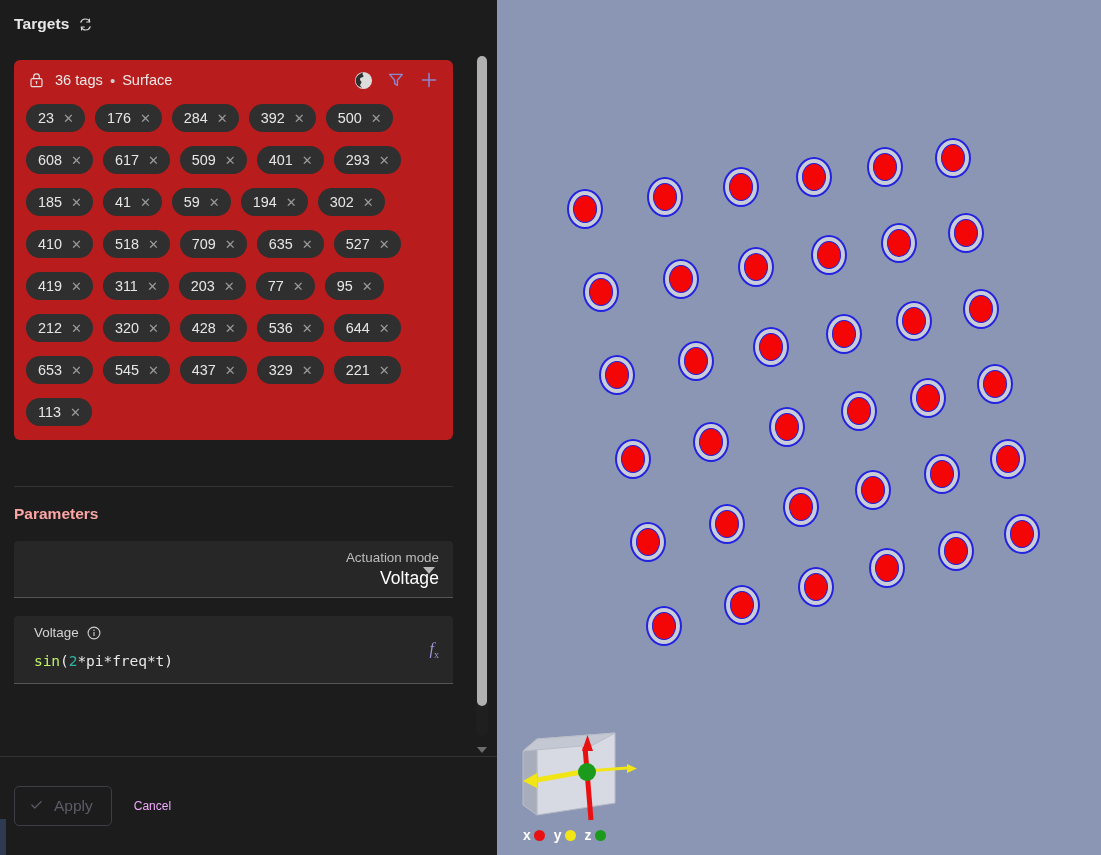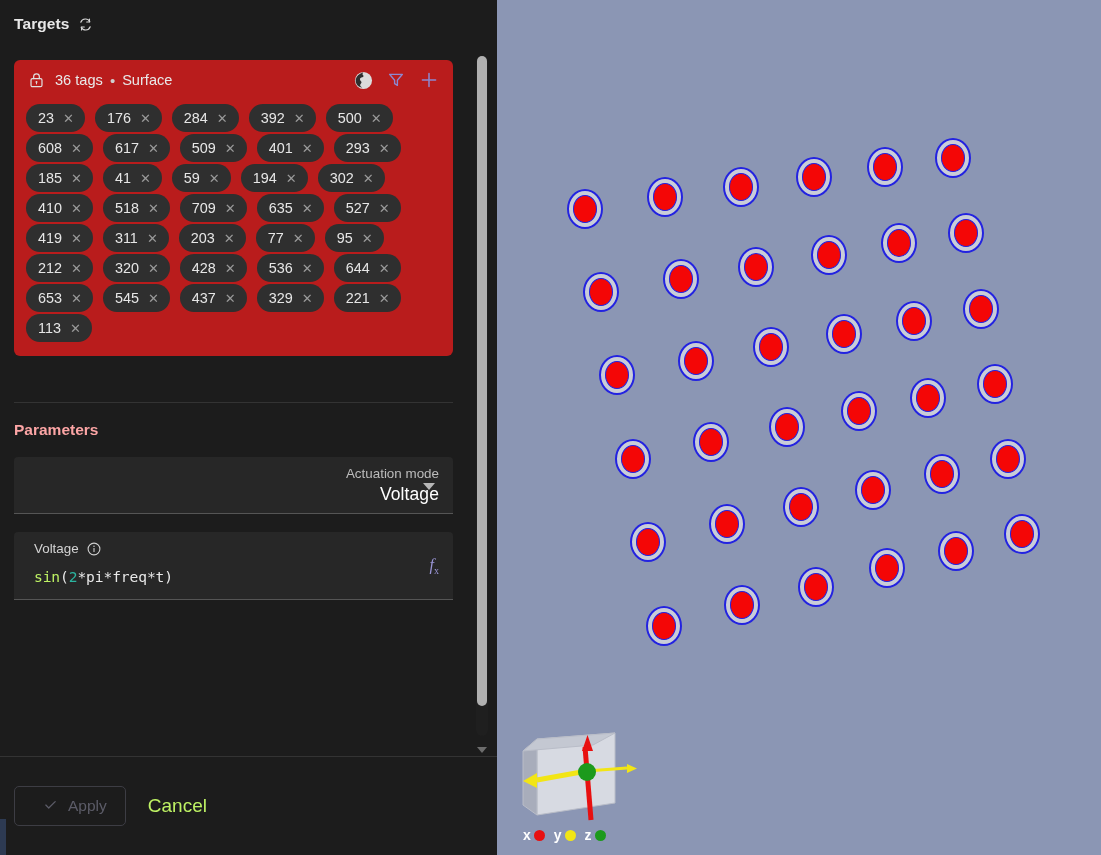--- a/index.html
+++ b/index.html
@@ -61,21 +61,21 @@
   }
   .bullet-sep { color: #cfcfcf; font-size: 15px; line-height: 1; }
   #tags-header-actions {
     margin-left: auto;
     display: flex; align-items: center; gap: 14px;
   }
   .hdr-icon { display: flex; align-items: center; justify-content: center; cursor: pointer; }
 
   #tag-list {
     display: flex; flex-wrap: wrap;
-    gap: 2px 10px;
+    gap: 14px 10px;
     padding: 4px 12px 0 12px;
   }
   .tag-chip {
     display: inline-flex; align-items: center;
     gap: 9px;
     height: 28px;
     padding: 0 11px 0 12px;
     background: #2f2f2f;
     border-radius: 14px;
     font-size: 14.4px;
@@ -190,31 +190,31 @@
     width: 497px; height: 99px;
     border-top: 1px solid #333333;
     display: flex; align-items: center;
     padding-left: 14px;
     gap: 18px;
   }
   #apply-button {
     display: inline-flex; align-items: center; justify-content: center;
     gap: 10px;
     height: 40px;
-    padding: 0 18px 0 28px;
+    padding: 0 18px 0 14px;
     border: 1px solid #3d3d44;
     border-radius: 5px;
     color: #5c5c68;
     font-size: 15.5px;
     background: transparent;
     cursor: default;
   }
   #cancel-button {
-    color: #bef264;
-    font-size: 19px;
+    color: #f0abfc;
+    font-size: 12px;
     background: none; border: none;
     cursor: pointer;
     padding: 0 4px;
   }
 
   
   #bottom-accent {
     position: absolute;
     left: 0; bottom: 0;
     width: 6px; height: 36px;

